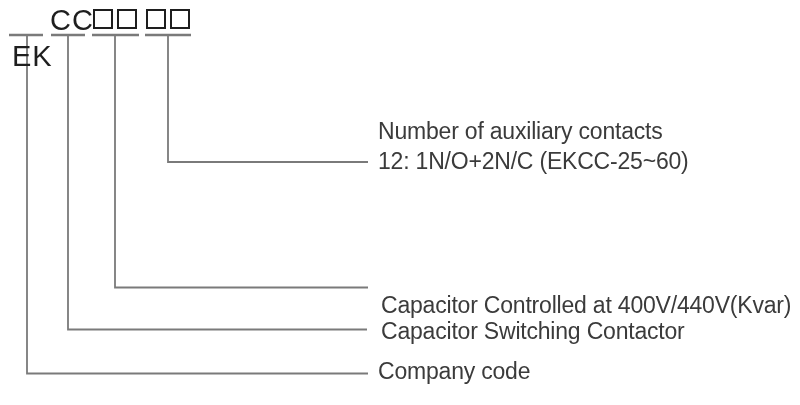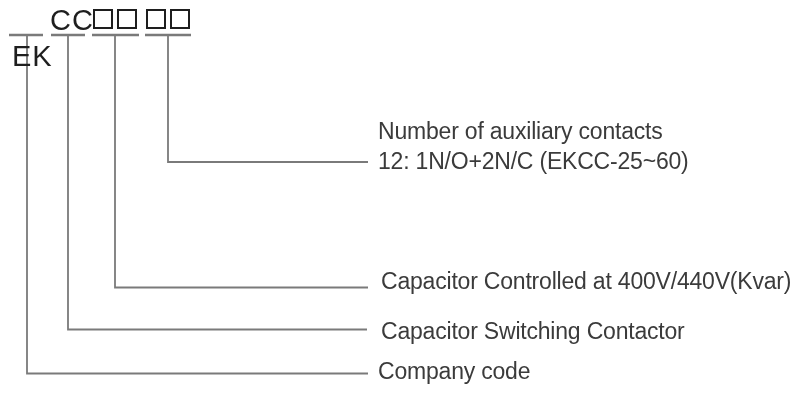--- a/index.html
+++ b/index.html
@@ -57,21 +57,21 @@
     font-size: 23px;
     color: #3b3b3b;
     white-space: nowrap;
     letter-spacing: -0.2px;
   }
   .label-aux {
     left: 378px;
     top: 116px;
     line-height: 30px;
   }
-  .label-capacity { left: 381px; top: 268px; }
+  .label-capacity { left: 381px; top: 292px; }
   .label-type     { left: 381px; top: 318px; text-align: center; }
   .label-company  { left: 378px; top: 358px; }
 </style>
 </head>
 <body>
 
 <div class="stage">
 
   <svg class="connectors" viewBox="0 0 800 405" xmlns="http://www.w3.org/2000/svg">
 

